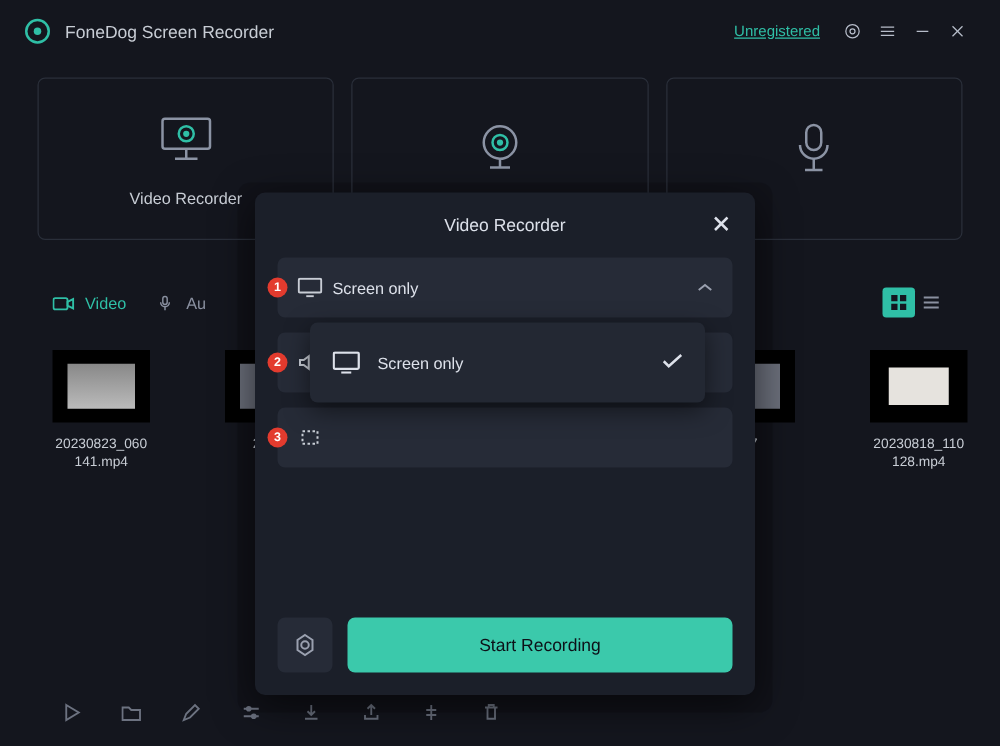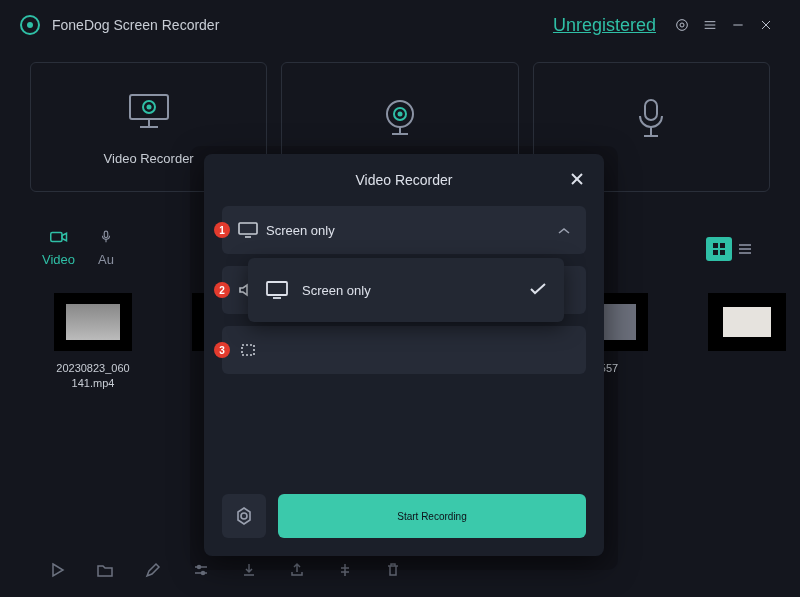--- a/index.html
+++ b/index.html
@@ -5,42 +5,42 @@
 * { margin: 0; padding: 0; box-sizing: border-box; font-family: -apple-system, Segoe UI, sans-serif; }
 body { width: 800px; height: 597px; background: #14161e; color: #c8cdd5; overflow: hidden; position: relative; }
 
 
 .header { height: 50px; display: flex; align-items: center; padding: 0 20px; }
 .logo { display: flex; align-items: center; gap: 12px; }
 .logo-icon { width: 20px; height: 20px; border: 2px solid #2fbfa6; border-radius: 50%; position: relative; }
 .logo-icon::after { content: ''; position: absolute; width: 6px; height: 6px; background: #2fbfa6; border-radius: 50%; top: 50%; left: 50%; transform: translate(-50%, -50%); }
 .app-title { font-size: 14px; color: #c8cdd5; }
 .header-spacer { flex: 1; }
-.header-link { color: #2fbfa6; text-decoration: underline; font-size: 18px; margin-right: 12px; cursor: pointer; }
+.header-link { color: #2fbfa6; text-decoration: underline; font-size: 12px; margin-right: 12px; cursor: pointer; }
 .hdr-icon { width: 28px; height: 28px; display: flex; align-items: center; justify-content: center; color: #b7bdca; cursor: pointer; }
 .hdr-icon svg { width: 16px; height: 16px; stroke: currentColor; fill: none; stroke-width: 1.5; }
 
 
 .modes { display: flex; gap: 14px; padding: 12px 30px 0; }
 .mode-card { flex: 1; height: 130px; border: 1px solid #2a2f3a; border-radius: 6px; display: flex; flex-direction: column; align-items: center; justify-content: center; gap: 18px; cursor: pointer; }
 .mode-icon { height: 44px; display: flex; align-items: center; justify-content: center; }
 .mode-label { font-size: 13px; color: #c8cdd5; }
 
 
 .tabs-row { display: flex; align-items: center; padding: 38px 42px 0; gap: 22px; }
-.tab { display: flex; align-items: center; gap: 8px; font-size: 13px; color: #8a90a0; cursor: pointer; flex-direction: column; }
+.tab { display: flex; align-items: flex-end; gap: 8px; font-size: 13px; color: #8a90a0; cursor: pointer; }
 .tab.active { color: #2fbfa6; }
 .tab svg { width: 18px; height: 14px; }
 .tabs-spacer { flex: 1; }
 .view-toggle { display: flex; gap: 0; }
 .view-btn { width: 26px; height: 24px; display: flex; align-items: center; justify-content: center; cursor: pointer; color: #8a90a0; border-radius: 3px; }
 .view-btn.active { background: #2fbfa6; color: #14161e; }
 
 
-.gallery { display: flex; gap: 60px; padding: 26px 54px 0; }
+.gallery { display: flex; gap: 60px; padding: 26px 42px 0; }
 .thumb-item { width: 98px; display: flex; flex-direction: column; align-items: center; gap: 10px; cursor: pointer; }
 .thumb { width: 78px; height: 58px; background: #000; display: flex; align-items: center; justify-content: center; }
 .thumb-inner { width: 54px; height: 36px; background: #6b6f7b; }
 .thumb-name { font-size: 11px; color: #c8cdd5; text-align: center; line-height: 1.4; word-break: break-all; }
 
 
 .bottom-bar { position: absolute; bottom: 0; left: 0; right: 0; height: 54px; display: flex; align-items: center; gap: 30px; padding: 0 48px; }
 .bb-icon { width: 18px; height: 18px; color: #6c7280; cursor: pointer; display: flex; align-items: center; justify-content: center; }
 .bb-icon svg { width: 16px; height: 16px; stroke: currentColor; fill: none; stroke-width: 1.5; }
 
@@ -54,21 +54,21 @@
 .modal-row .row-text { font-size: 13px; color: #dde1ea; flex: 1; }
 .modal-row .chev { color: #9aa0af; }
 .badge { position: absolute; left: -8px; top: 16px; width: 16px; height: 16px; background: #e33b2e; border-radius: 50%; color: #fff; font-size: 10px; display: flex; align-items: center; justify-content: center; font-weight: 600; }
 
 .dropdown { position: absolute; top: 104px; left: 44px; width: 316px; background: #232833; border-radius: 6px; box-shadow: 0 6px 20px rgba(0,0,0,.5); padding: 8px 0; z-index: 5; }
 .dd-item { height: 48px; display: flex; align-items: center; padding: 0 18px; gap: 14px; font-size: 13px; color: #dde1ea; cursor: pointer; }
 .dd-item .chk { margin-left: auto; }
 
 .modal-actions { display: flex; gap: 12px; margin-top: 120px; }
 .settings-btn { width: 44px; height: 44px; background: #262b37; border-radius: 6px; display: flex; align-items: center; justify-content: center; cursor: pointer; color: #9aa0af; }
-.start-btn { flex: 1; height: 44px; background: #3bc9ab; border-radius: 6px; color: #0d1118; font-size: 10px; font-weight: 500; display: flex; align-items: center; justify-content: center; cursor: pointer; }
+.start-btn { flex: 1; height: 44px; background: #3bc9ab; border-radius: 6px; color: #0d1118; font-size: 14px; font-weight: 500; display: flex; align-items: center; justify-content: center; cursor: pointer; }
 
 
 .thumb1 .thumb-inner { background: linear-gradient(#888,#bbb); }
 .thumb5 .thumb-inner { background: #e6e3de; width: 48px; height: 30px; }
 </style>
 </head>
 <body>
 
 <div class="header">
   <div class="logo">
@@ -192,20 +192,21 @@
   <div class="thumb-item" style="margin-left:240px">
     <div class="thumb">
         <div class="thumb-inner"></div>
       </div>
     <div class="thumb-name">557</div>
   </div>
   <div class="thumb-item thumb5">
     <div class="thumb">
         <div class="thumb-inner"></div>
       </div>
+    <div class="thumb-name">20230818_110128.mp4</div>
   </div>
 </div>
 
 <div class="bottom-bar">
   <div class="bb-icon">
       <svg viewBox="0 0 16 16">
         <path d="M4 2 l10 6 -10 6 z"></path>
       </svg>
     </div>
   <div class="bb-icon">

